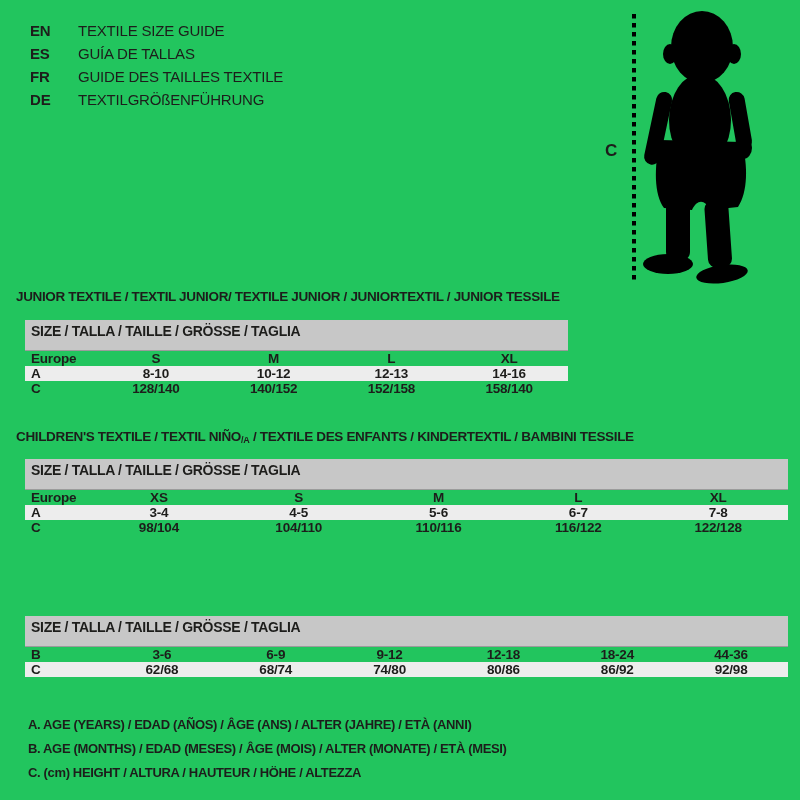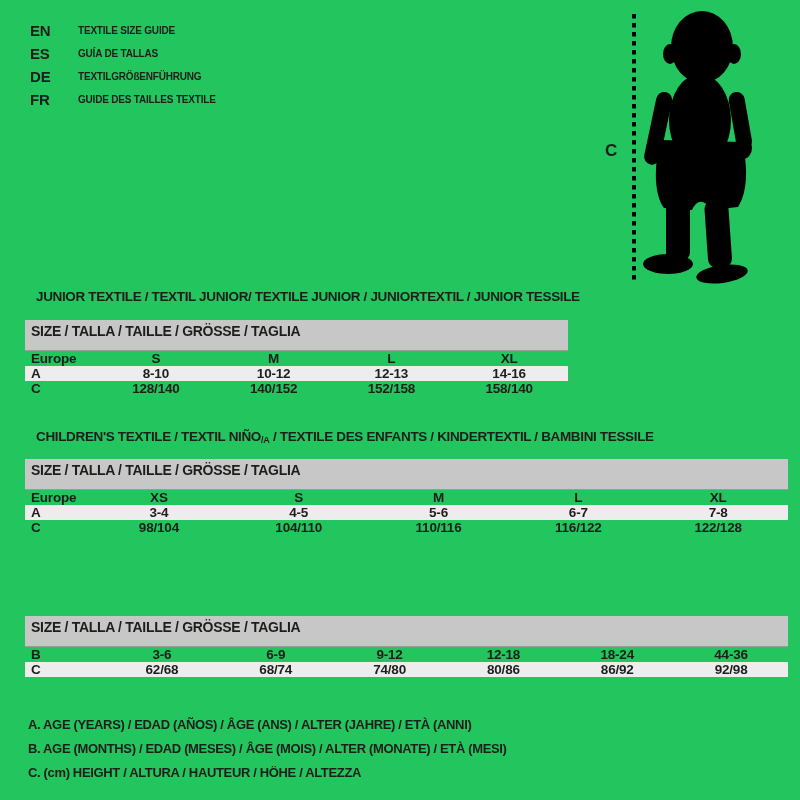--- a/index.html
+++ b/index.html
@@ -8,30 +8,30 @@
     font-family:"Liberation Sans", sans-serif;
     color:#1d1d1b;
     -webkit-font-smoothing:antialiased;
   }
   .page { position:relative; width:800px; height:800px; overflow:hidden; background:#22c55e; }
 
   
   .lang-list { position:absolute; left:30px; top:19px; }
   .lang-row { display:flex; height:23px; align-items:center; }
   .lang-code { width:48px; font-weight:700; font-size:15px; letter-spacing:-0.2px; }
-  .lang-label { font-weight:700; font-size:10px; letter-spacing:-0.2px; white-space:nowrap; }
+  .lang-label { font-weight:400; font-size:15px; letter-spacing:-0.2px; white-space:nowrap; }
 
   
   .figure-wrap { position:absolute; left:600px; top:2px; width:200px; height:288px; }
   .figure-wrap svg { display:block; }
   .figure-c-label { position:absolute; left:605px; top:141px; font-weight:700; font-size:17px; }
 
   
   .section-heading {
-    position:absolute; left:36px;
+    position:absolute; left:16px;
     font-weight:700; font-size:13.5px; letter-spacing:-0.35px; white-space:nowrap;
   }
   .heading-junior { top:289px; }
   .heading-children { top:429px; }
   .heading-babies { top:563px; line-height:23px; }
   .sub { font-size:9px; vertical-align:-2px; letter-spacing:-0.2px; }
 
   
   .size-table { position:absolute; border-collapse:collapse; table-layout:fixed; }
   .size-table th.size-bar {
@@ -62,26 +62,26 @@
   <div class="lang-list">
     <div class="lang-row">
       <span class="lang-code">EN</span>
       <span class="lang-label">TEXTILE SIZE GUIDE</span>
     </div>
     <div class="lang-row">
       <span class="lang-code">ES</span>
       <span class="lang-label">GUÍA DE TALLAS</span>
     </div>
     <div class="lang-row">
+      <span class="lang-code">FR</span>
+      <span class="lang-label">GUIDE DES TAILLES TEXTILE</span>
+    </div>
+    <div class="lang-row">
       <span class="lang-code">DE</span>
       <span class="lang-label">TEXTILGRÖßENFÜHRUNG</span>
-    </div>
-    <div class="lang-row">
-      <span class="lang-code">FR</span>
-      <span class="lang-label">GUIDE DES TAILLES TEXTILE</span>
     </div>
   </div>
 
   <div class="figure-wrap">
     <svg width="200" height="288" viewBox="0 0 200 288" xmlns="http://www.w3.org/2000/svg">
 
       <line x1="34" y1="12" x2="34" y2="278" stroke="#000" stroke-width="4" stroke-dasharray="4.5 4.5"></line>
 
       <g fill="#000">
         <ellipse cx="102" cy="45" rx="31" ry="36"></ellipse>

